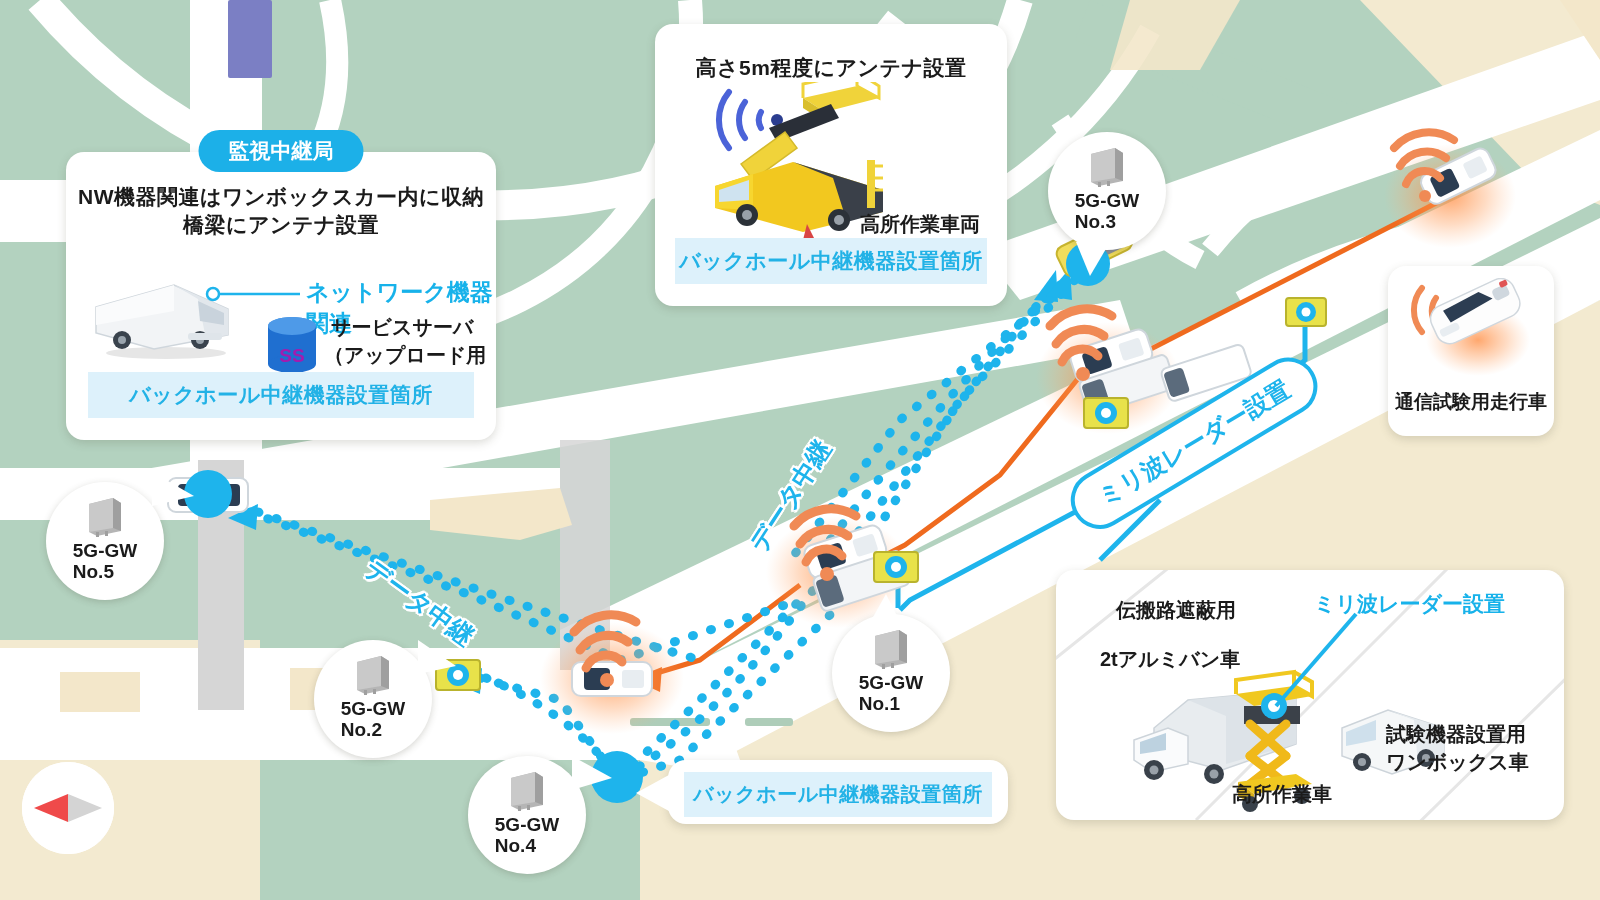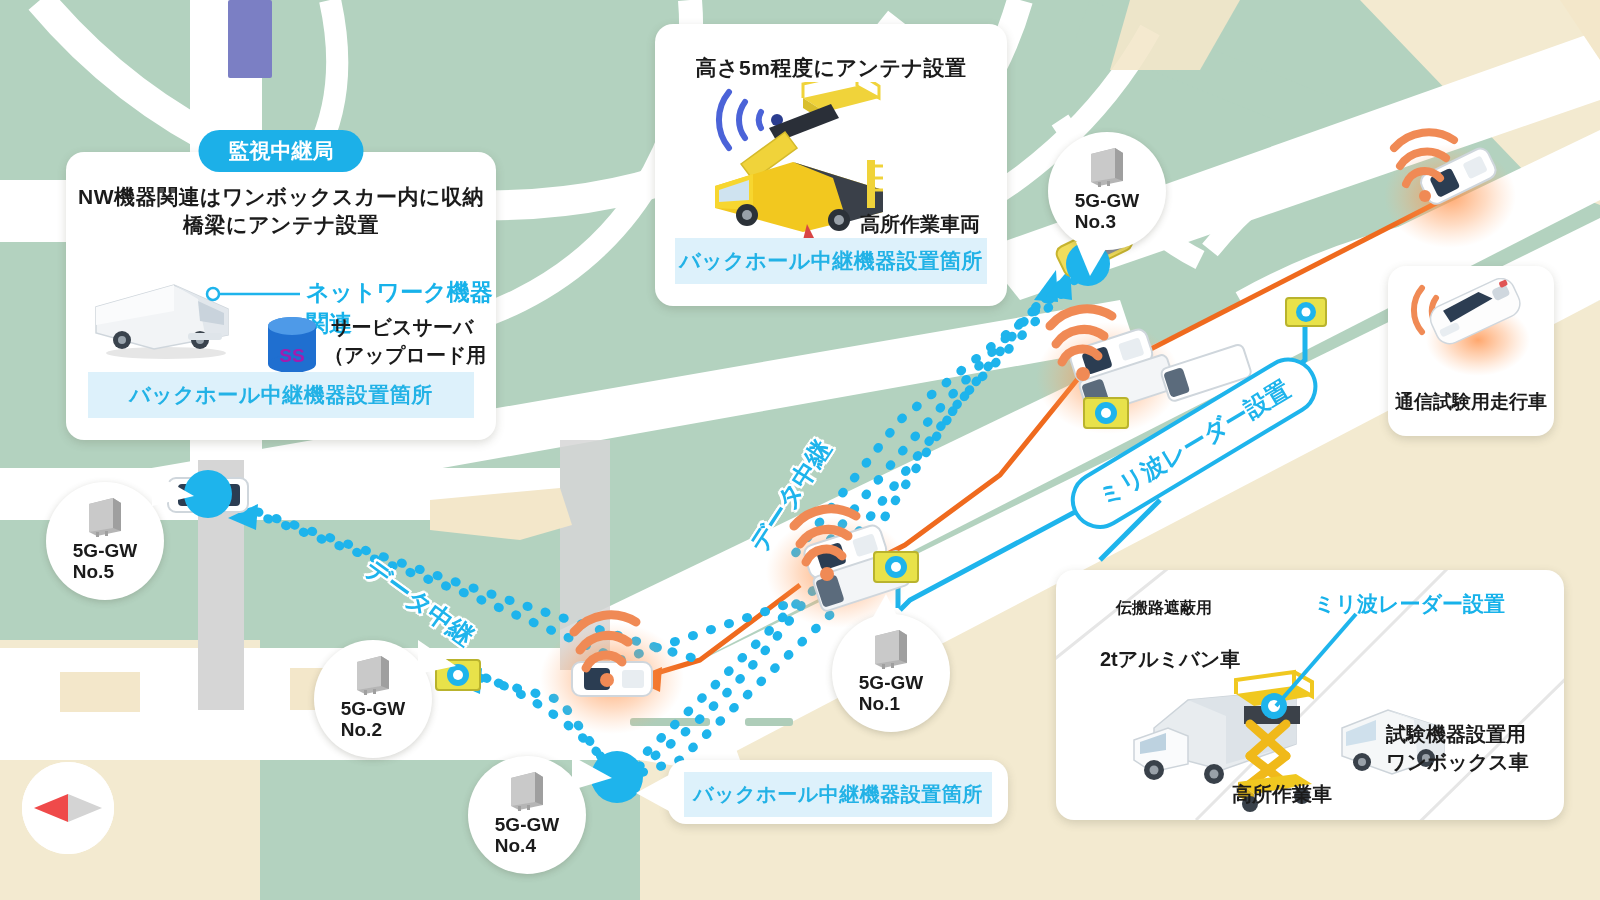--- a/index.html
+++ b/index.html
@@ -373,21 +373,21 @@
           </clipPath>
         </defs>
       <g clip-path="url(#cc)" stroke="#e6e6e6" stroke-width="3">
         <line x1="-40" y1="120" x2="160" y2="-40"></line>
         <line x1="140" y1="250" x2="420" y2="-30"></line>
         <line x1="330" y1="285" x2="600" y2="20"></line>
         <line x1="60" y1="290" x2="300" y2="70" opacity="0"></line>
       </g>
     </svg>
 
-    <div class="lbl abs" style="left:60px;top:28px;font-size:16px;text-align:center;">伝搬路遮蔽用</div>
+    <div class="lbl abs" style="left:60px;top:28px;font-size:20px;text-align:center;">伝搬路遮蔽用</div>
     <div class="lbl abs" style="left:44px;top:56px;font-size:20px;text-align:center;margin-top:21px;">2tアルミバン車</div>
 
     <div class="blue-lbl abs" style="left:258px;top:20px;font-size:21px;">ミリ波レーダー設置</div>
 
     <svg class="abs" style="left:70px;top:62px;" width="360" height="180" viewBox="0 0 360 180">
 
       <path d="M28,96 L62,68 L170,58 L170,112 L96,138 L28,120 Z" fill="#e8ecef" stroke="#cdd4da" stroke-width="1.5"></path>
       <path d="M62,68 L170,58 L170,112 L100,132 L100,84 Z" fill="#dde3e8"></path>
       <path d="M8,108 L42,96 L62,104 L62,132 L26,140 L8,128 Z" fill="#fafbfc" stroke="#cdd4da" stroke-width="1.5"></path>
       <path d="M14,110 L40,101 L40,118 L14,122 Z" fill="#bdd2e0"></path>

